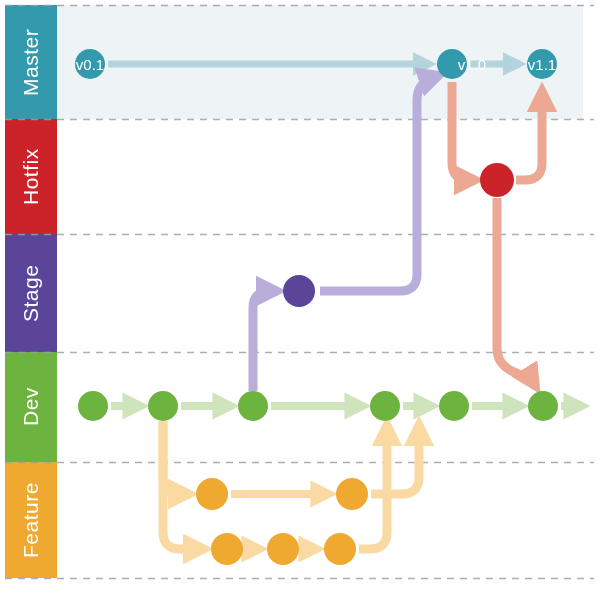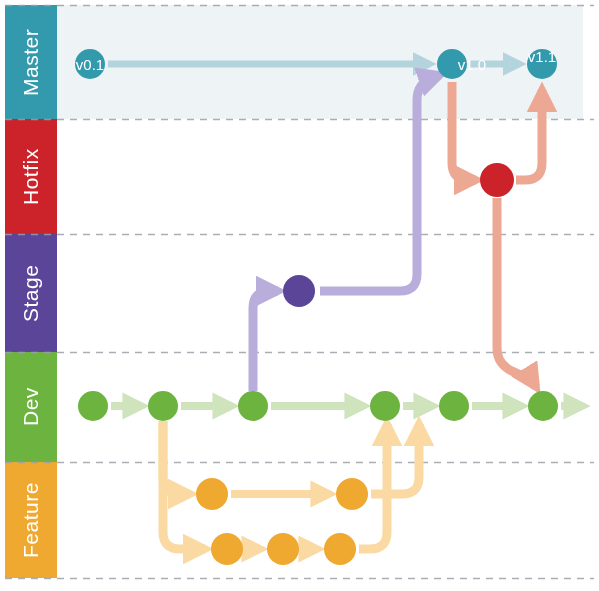--- a/index.html
+++ b/index.html
@@ -105,16 +105,16 @@
       <div class="lanelabel" style="top: 5px; height: 114px;">Master</div>
       <div class="lanelabel" style="top: 119px; height: 115px;">Hotfix</div>
       <div class="lanelabel" style="top: 234px; height: 118px;">Stage</div>
       <div class="lanelabel" style="top: 352px; height: 110px;">Dev</div>
       <div class="lanelabel" style="top: 462px; height: 116px;">Feature</div>
     </div>
 
   <div id="node-labels">
       <div class="nodelabel" style="left: 90px; top: 64px; color: rgb(255, 255, 255);">v0.1</div>
       <div class="nodelabel" style="left: 452px; top: 64px; color: rgb(255, 255, 255); margin-left: 20px;">v1.0</div>
-      <div class="nodelabel" style="left: 542px; top: 56px; color: rgb(255, 255, 255);">v1.1</div>
+      <div class="nodelabel" style="left: 542px; top: 64px; color: rgb(255, 255, 255);">v1.1</div>
     </div>
 
 </div>
 
 </body></html>

